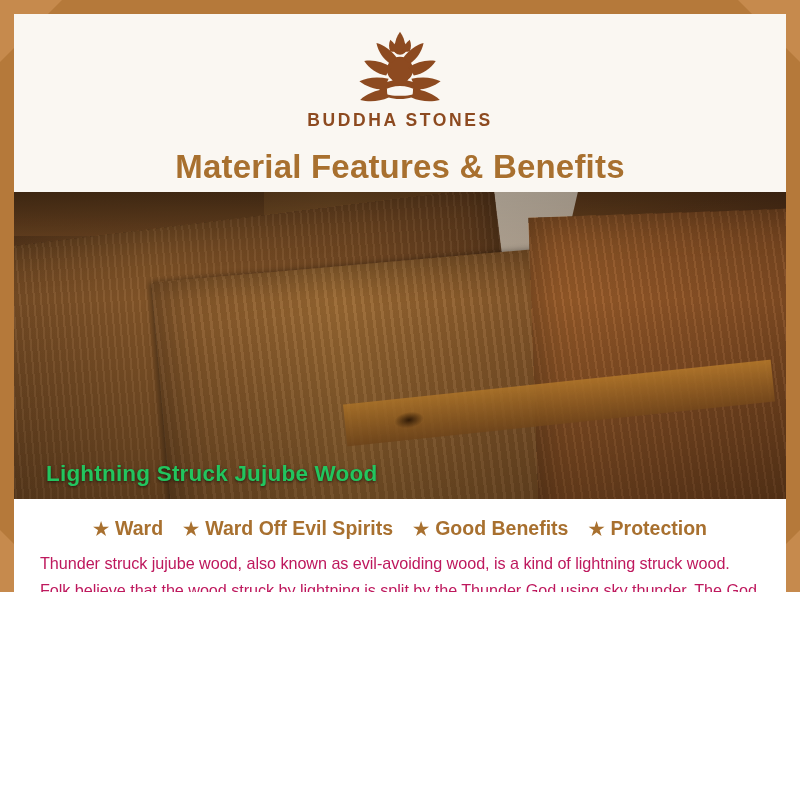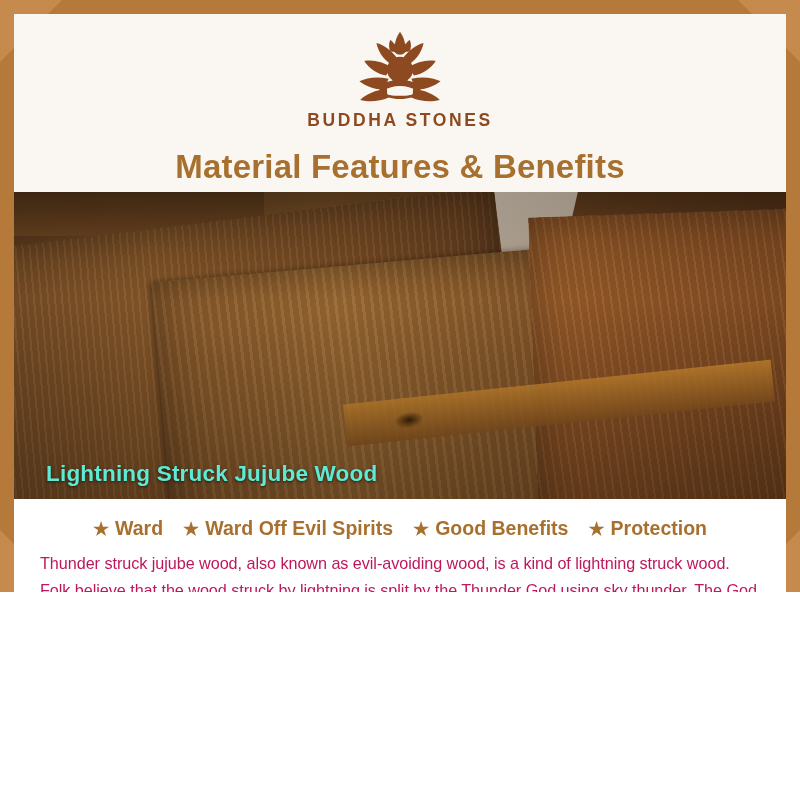--- a/index.html
+++ b/index.html
@@ -195,21 +195,21 @@
   .photo-shade {
     position: absolute;
     inset: 0;
     background: linear-gradient(180deg, rgba(0,0,0,.18) 0%, rgba(0,0,0,0) 35%, rgba(0,0,0,.28) 100%);
   }
 
   .photo-caption {
     position: absolute;
     left: 16px;
     bottom: 12px;
-    color: #5eead4;
+    color: #22c55e;
     font-size: 22.5px;
     font-weight: bold;
     letter-spacing: .2px;
     text-shadow: 0 1px 3px rgba(0,0,0,.65);
     font-family: "Liberation Sans", sans-serif;
     padding-left: 16px;
   }
 
   
   .body-area {

